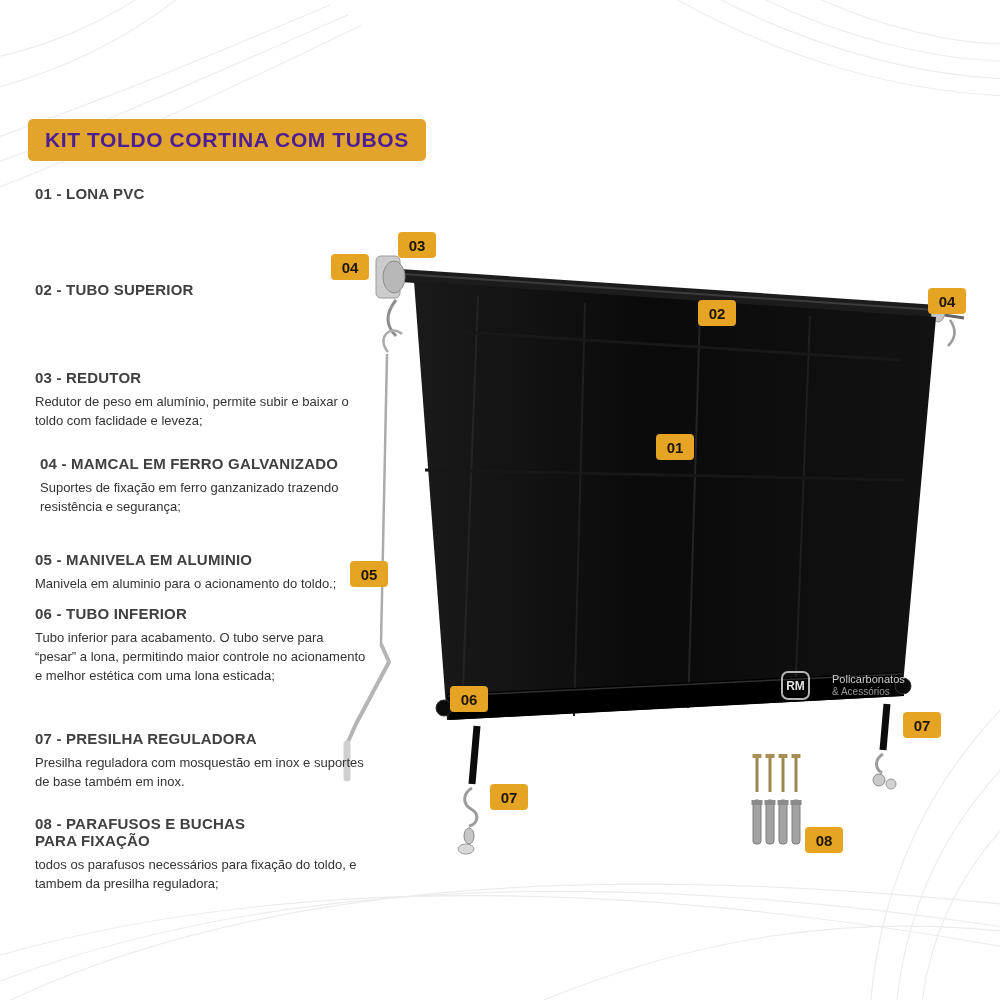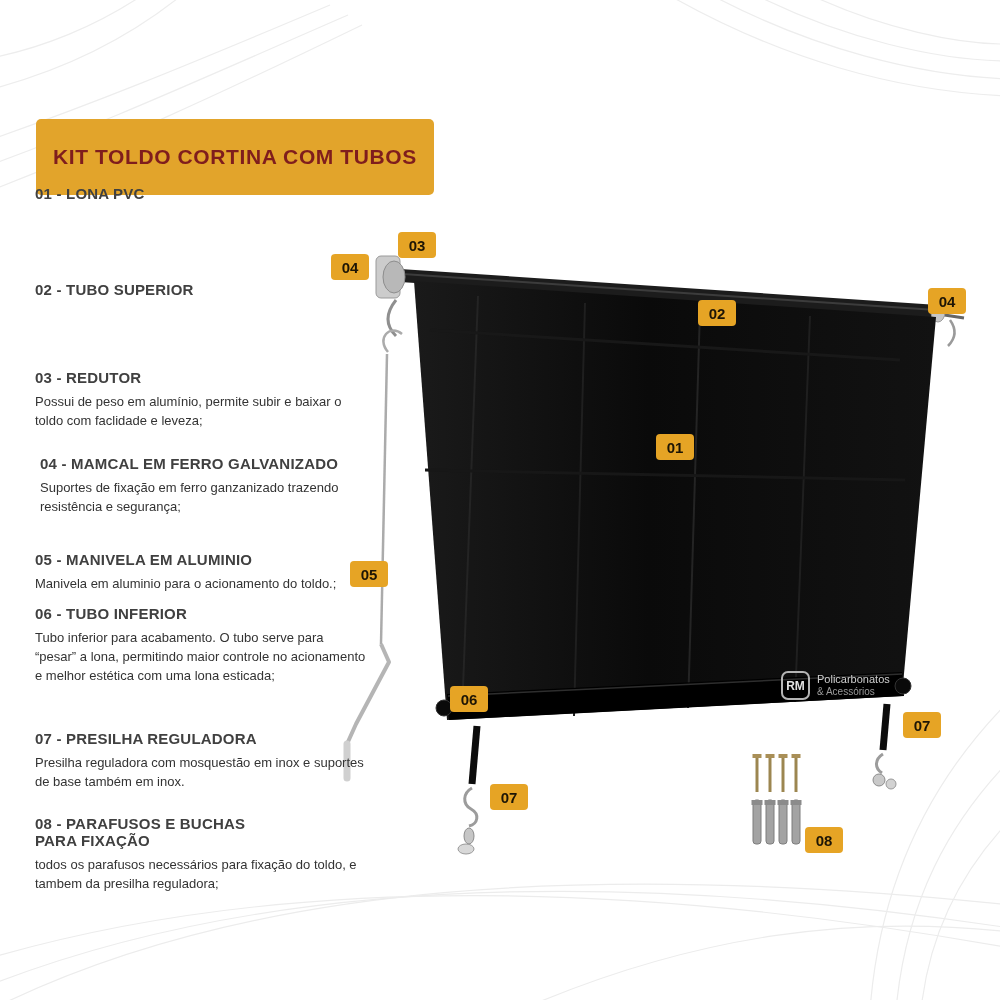--- a/index.html
+++ b/index.html
@@ -6,43 +6,43 @@
   body{
     width:1000px;height:1000px;position:relative;overflow:hidden;
     background:#ffffff;
     font-family:"Liberation Sans", sans-serif;
   }
   svg.layer{position:absolute;left:0;top:0;width:1000px;height:1000px;}
   .bg{z-index:0;}
   .product{z-index:1;}
 
   .title-badge{
-    position:absolute;left:36px;top:119px;z-index:3;
-    background:#E2A42B;color:#7f1d1d;
+    position:absolute;left:28px;top:119px;z-index:3;
+    background:#E2A42B;color:#4c1d95;
     font-size:21px;font-weight:bold;letter-spacing:.6px;
-    padding:26px 17px;border-radius:5px;
+    padding:9px 17px;border-radius:5px;
   }
 
   .section{position:absolute;left:35px;width:332px;z-index:3;}
   .section h3{
     margin:0 0 7px 0;font-size:15px;font-weight:bold;color:#404040;letter-spacing:.2px;
   }
   .section p{margin:0;font-size:13px;line-height:1.45;color:#333333;}
   .narrow{width:255px;}
   .indent{padding-left:5px;}
 
   .num-badge{
     position:absolute;z-index:4;
     width:38px;height:26px;border-radius:4px;
     background:#E6A425;color:#1d1505;
     font-size:15px;font-weight:bold;
     display:flex;align-items:center;justify-content:center;
   }
 
-  .rm-logo{position:absolute;left:781px;top:671px;z-index:4;display:flex;align-items:center;gap:7px;}
+  .rm-logo{position:absolute;left:781px;top:671px;z-index:4;display:flex;align-items:center;gap:22px;}
   .rm-box{
     width:25px;height:25px;border:2px solid #b5b5b5;border-radius:7px;
     color:#e3e3e3;font-weight:bold;font-size:12px;
     display:flex;align-items:center;justify-content:center;
   }
   .rm-text{display:flex;flex-direction:column;line-height:1.15;}
   .rm-line1{font-size:11px;color:#cfcfcf;}
   .rm-line2{font-size:10px;color:#9a9a9a;}
 </style>
 </head>
@@ -166,21 +166,21 @@
 <div class="title-badge">KIT TOLDO CORTINA COM TUBOS</div>
 
 <div class="section" style="top:185px">
   <h3>01 - LONA PVC</h3>
 </div>
 <div class="section" style="top:281px">
   <h3 style="margin-bottom:13px">02 - TUBO SUPERIOR</h3>
 </div>
 <div class="section" style="top:369px">
   <h3>03 - REDUTOR</h3>
-  <p>Possui de peso em alumínio, permite subir e baixar o toldo com faclidade e leveza;</p>
+  <p>Redutor de peso em alumínio, permite subir e baixar o toldo com faclidade e leveza;</p>
 </div>
 <div class="section indent" style="top:455px">
   <h3>04 - MAMCAL  EM FERRO GALVANIZADO</h3>
   <p>Suportes de fixação em ferro ganzanizado trazendo resistência e segurança;</p>
 </div>
 <div class="section" style="top:551px">
   <h3>05 - MANIVELA EM ALUMINIO</h3>
   <p>Manivela em aluminio para o acionamento do toldo.;</p>
 </div>
 <div class="section" style="top:605px">

